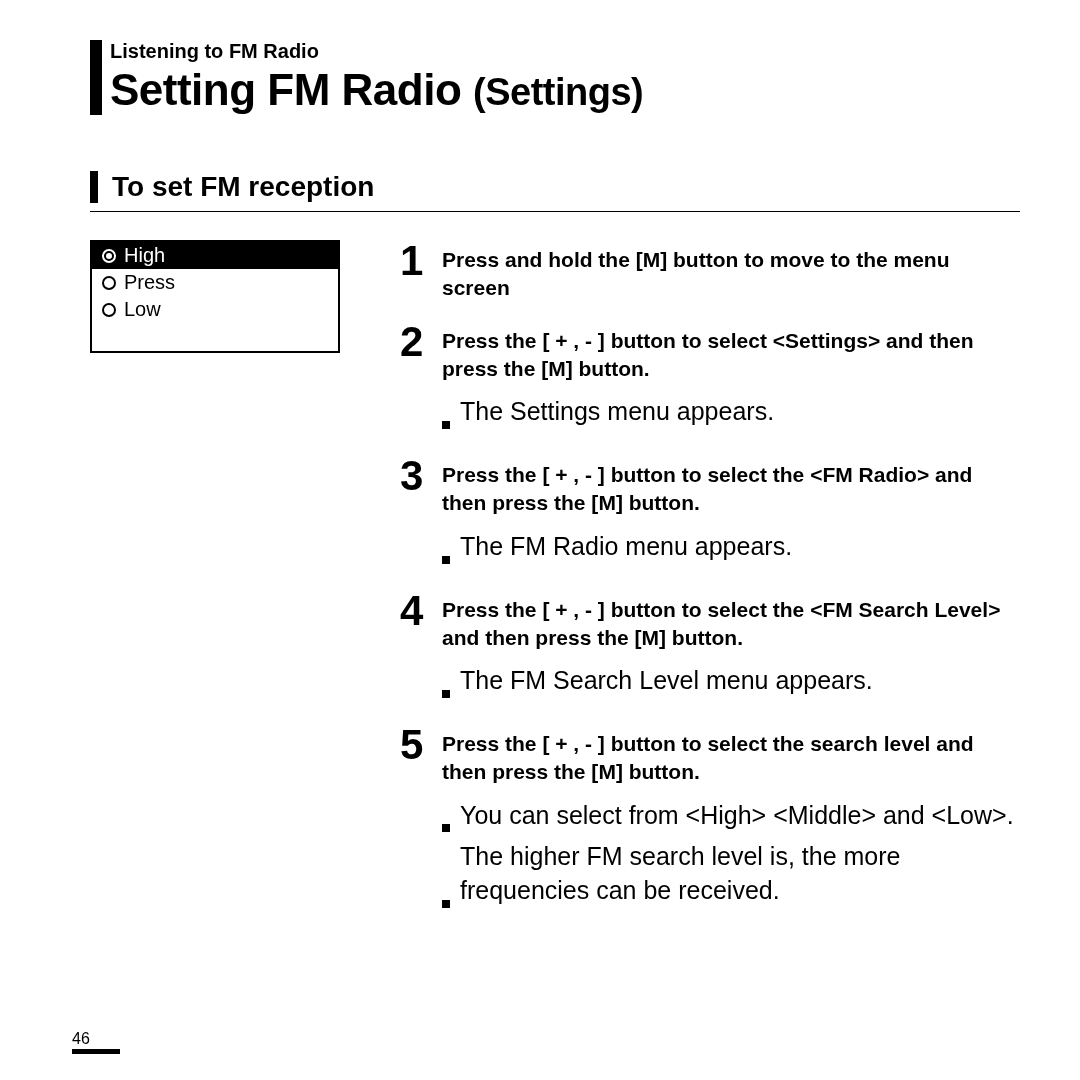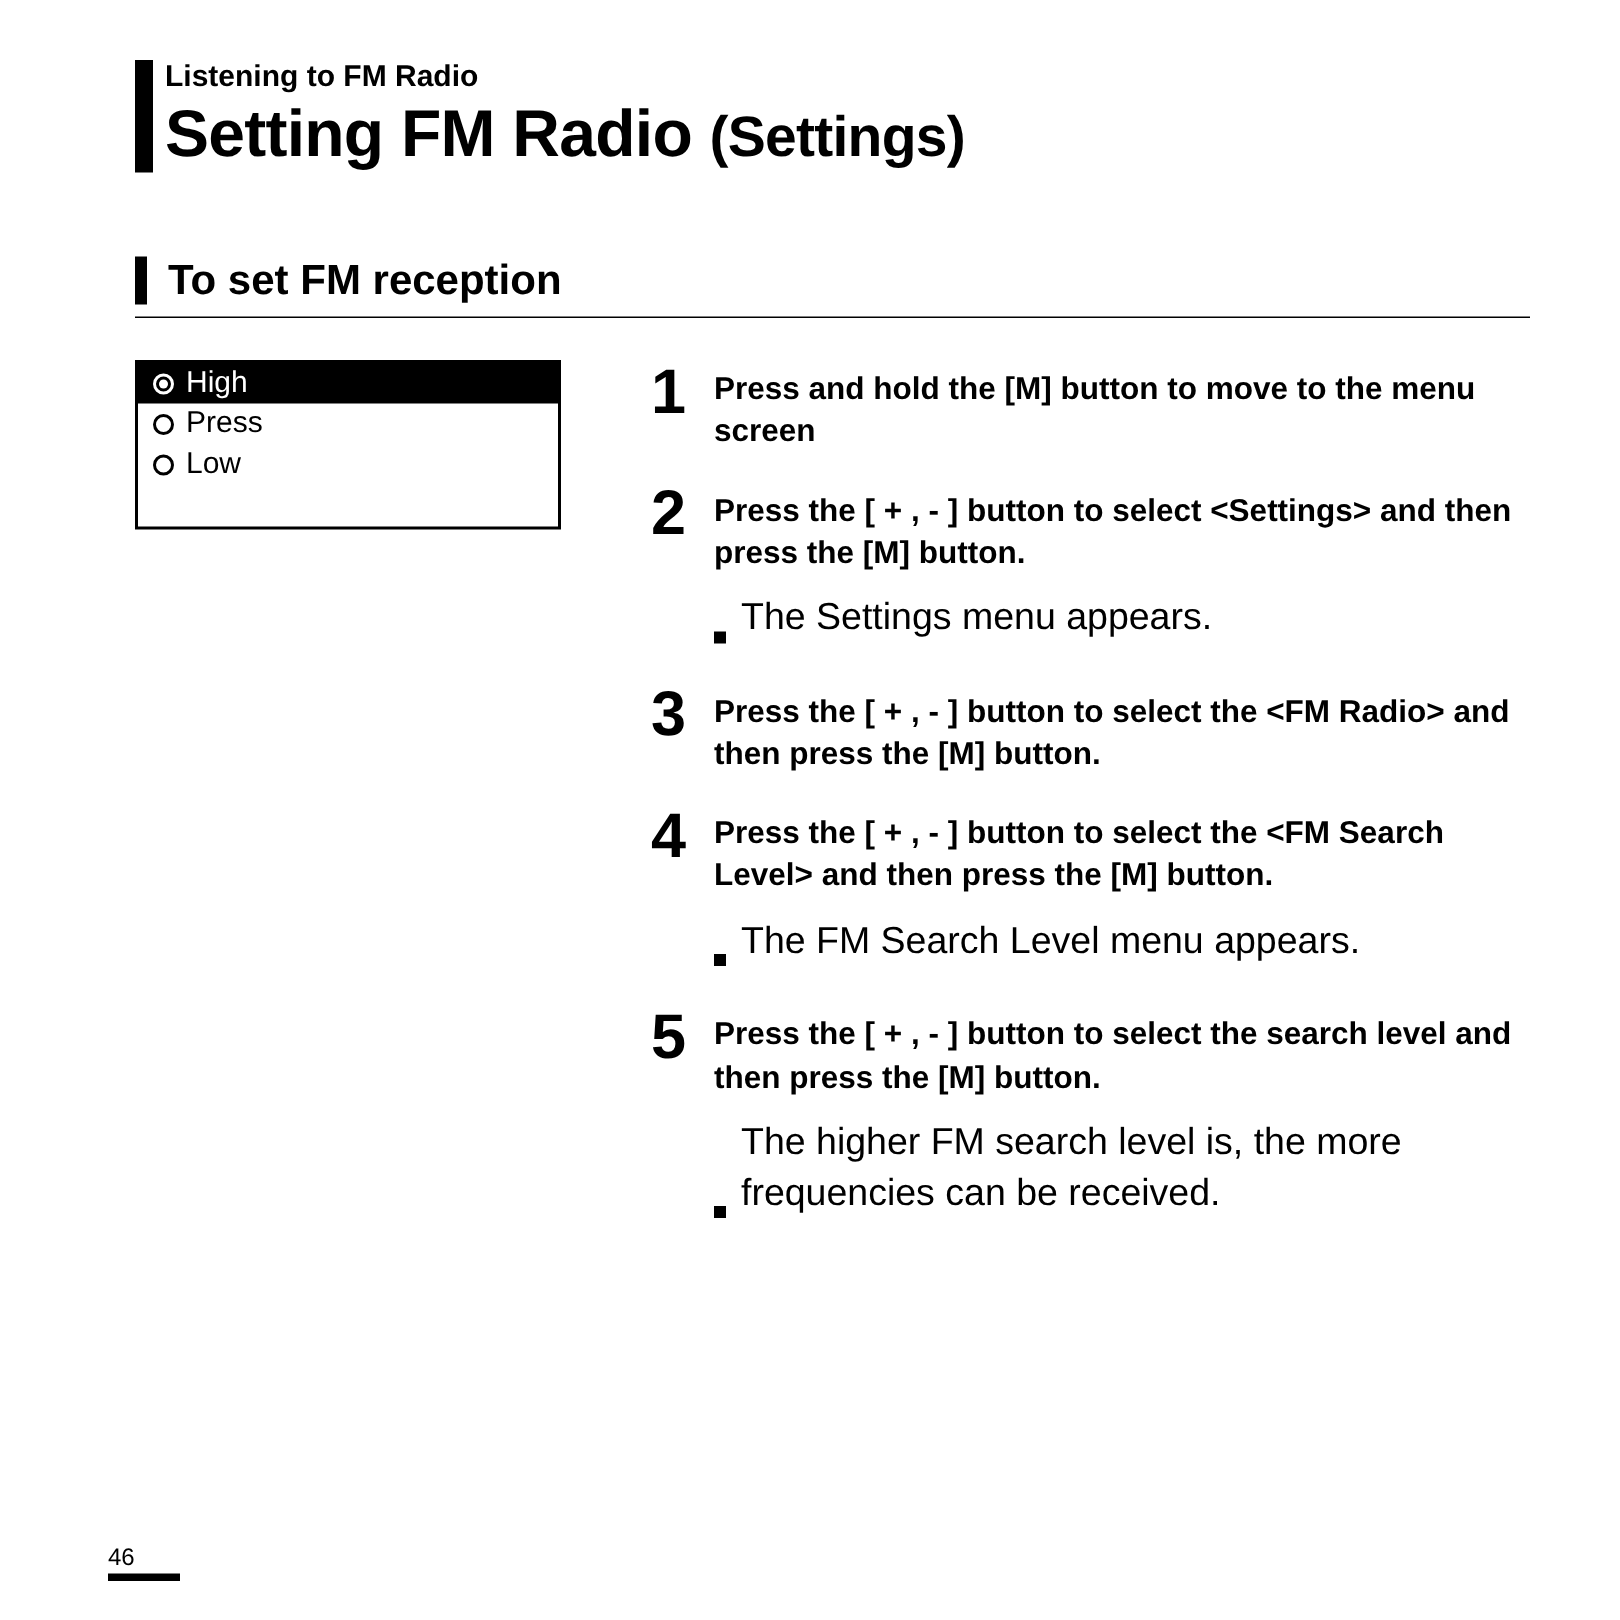--- a/index.html
+++ b/index.html
@@ -53,21 +53,21 @@
     border-top: 1px solid #000;
     margin-bottom: 28px;
   }
   .content-row {
     display: flex;
     align-items: flex-start;
     gap: 60px;
   }
   .menu-box {
     border: 2px solid #000;
-    width: 284px;
+    width: 250px;
     flex-shrink: 0;
     padding-bottom: 28px;
   }
   .menu-item {
     display: flex;
     align-items: center;
     padding: 2px 10px;
     font-size: 20px;
     gap: 8px;
   }
@@ -205,38 +205,46 @@
               <li>
                 <span>The Settings menu appears.</span>
               </li>
             </ul>
           </div>
         </div>
         <div class="step">
           <div class="step-num">3</div>
           <div class="step-body">
             <div class="step-main"><span>Press the [ + , - ] button to select the &lt;FM Radio&gt; and then press the [</span><span class="m-btn">M</span><span>] button.</span></div>
+            <ul class="sub-bullets">
+              <li>
+                <span>The FM Radio menu appears.</span>
+              </li>
+            </ul>
           </div>
         </div>
         <div class="step">
           <div class="step-num">4</div>
           <div class="step-body">
             <div class="step-main"><span>Press the [ + , - ] button to select the &lt;FM Search Level&gt; and then press the [</span><span class="m-btn">M</span><span>] button.</span></div>
             <ul class="sub-bullets">
               <li>
                 <span>The FM Search Level menu appears.</span>
               </li>
             </ul>
           </div>
         </div>
         <div class="step">
           <div class="step-num">5</div>
           <div class="step-body">
             <div class="step-main"><span>Press the [ + , - ] button to select the search level and then press the [</span><span class="m-btn">M</span><span>] button.</span></div>
             <ul class="sub-bullets">
+              <li>
+                <span>You can select from &lt;High&gt; &lt;Middle&gt; and &lt;Low&gt;.</span>
+              </li>
               <li>
                 <span>The higher FM search level is, the more frequencies can be received.</span>
               </li>
             </ul>
           </div>
         </div>
       </div>
   </div>
 </div>
 

